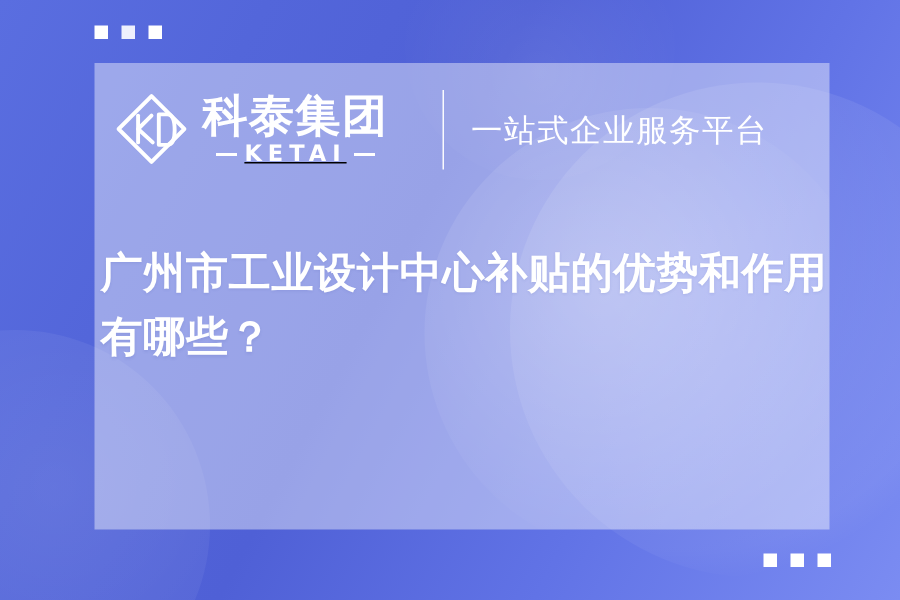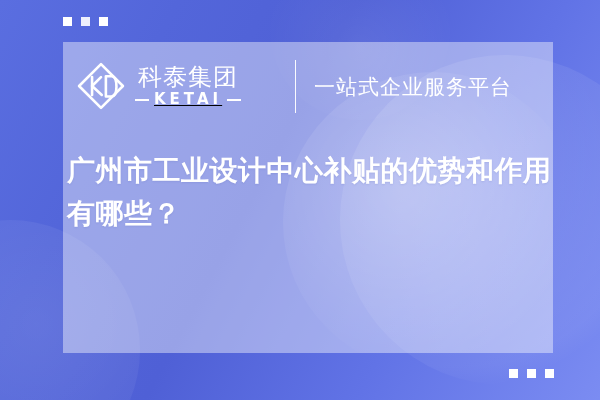--- a/index.html
+++ b/index.html
@@ -101,22 +101,22 @@
     display: block;
   }
   .logo-words {
     margin-left: 8px;
     display: flex;
     flex-direction: column;
     align-items: center;
   }
   .logo-cn {
     color: #ffffff;
-    font-size: 24px;
-    font-weight: 400;
+    font-size: 30px;
+    font-weight: 700;
     letter-spacing: 1px;
     line-height: 1.05;
     white-space: nowrap;
   }
   .logo-en-row {
     display: flex;
     align-items: center;
     gap: 5px;
     margin-top: 2px;
     text-decoration: underline;
@@ -164,21 +164,21 @@
     letter-spacing: 1px;
     line-height: 1.5;
     margin-top: 3px;
     white-space: nowrap;
   }
 
   
   .headline {
     position: absolute;
     left: 67px;
-    top: 150px;
+    top: 161px;
     width: 485px;
     color: #ffffff;
     font-size: 28px;
     font-weight: 700;
     line-height: 1.52;
     letter-spacing: 0.5px;
     z-index: 3;
     text-shadow: 0 1px 2px rgba(60,70,160,0.12);
   }
 </style>

